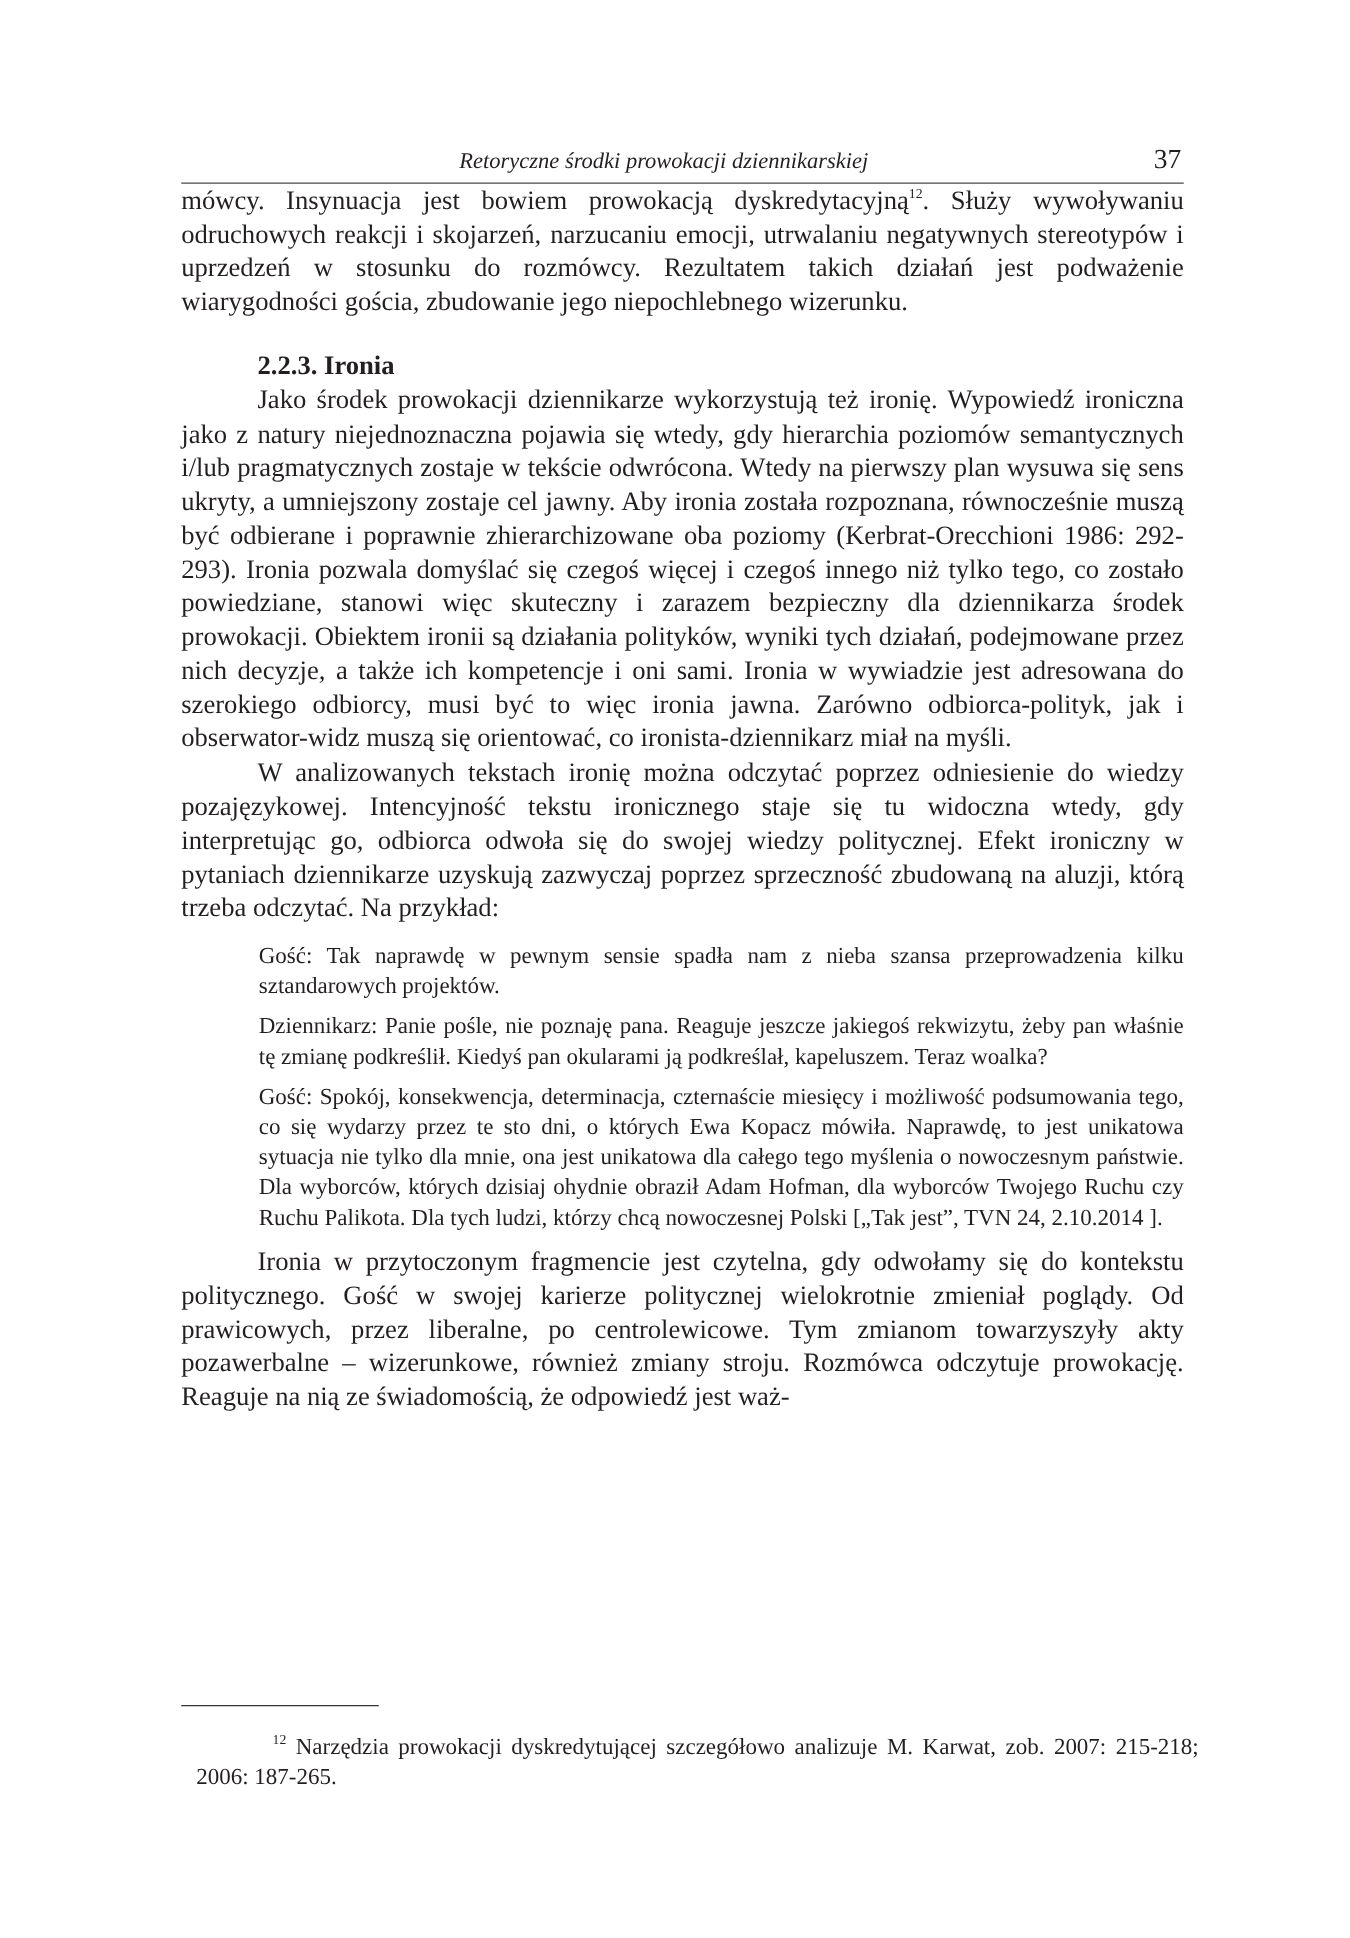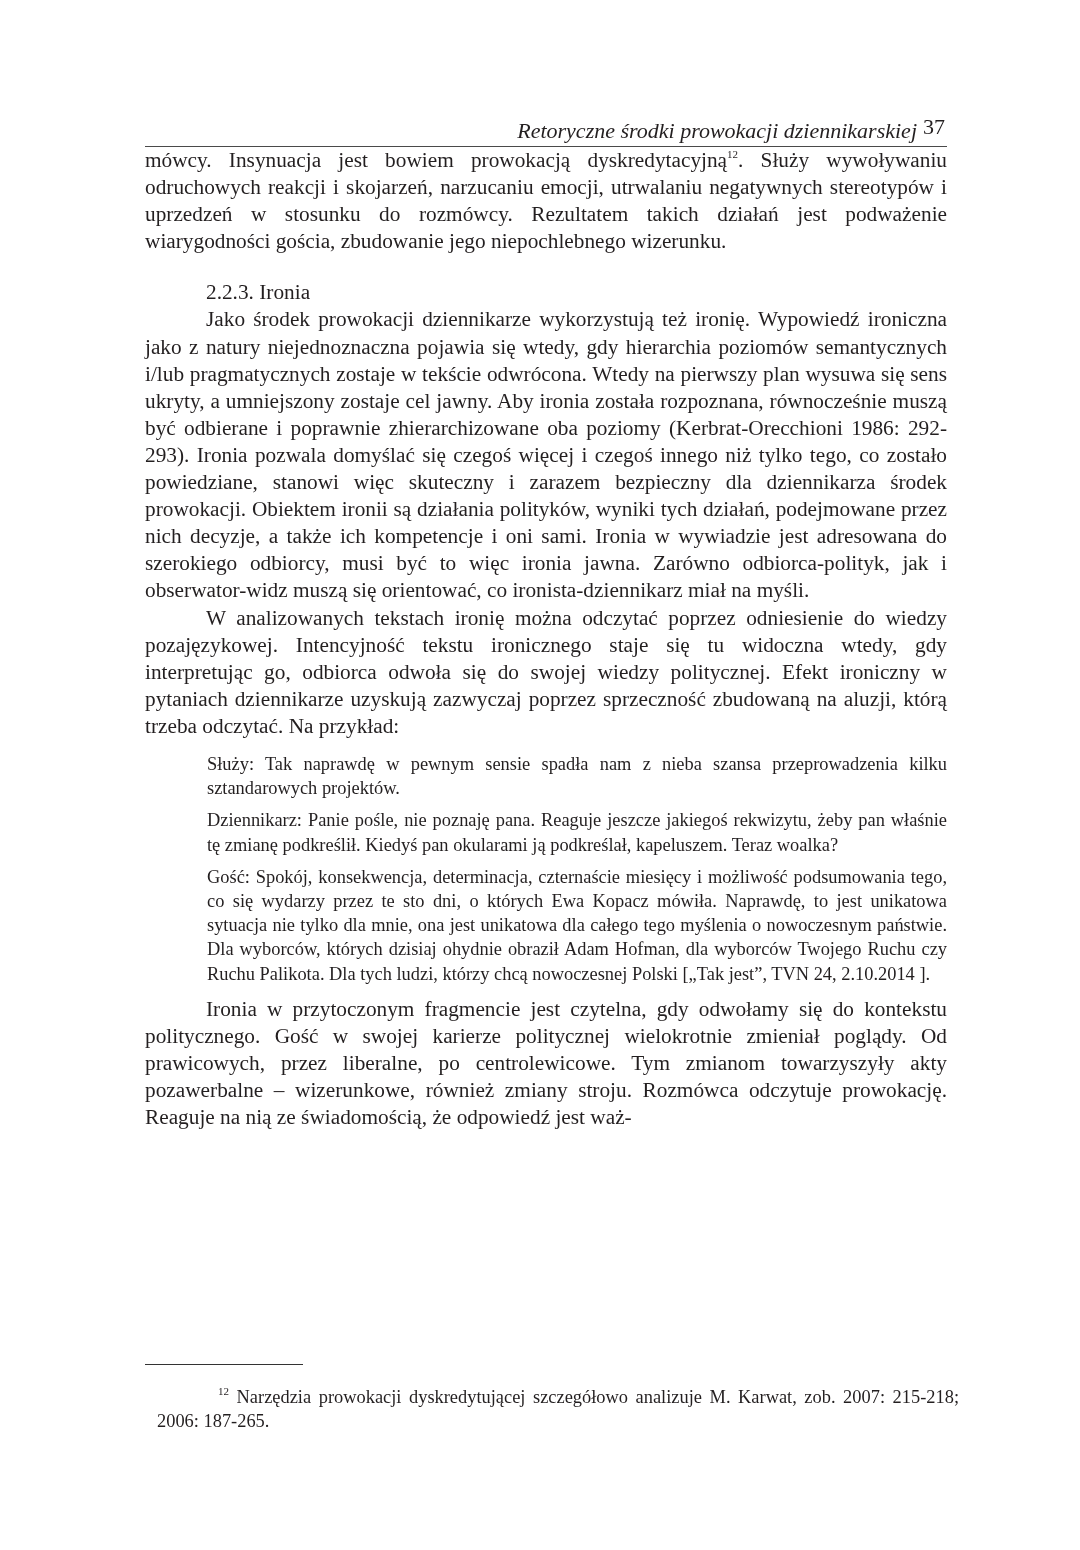--- a/index.html
+++ b/index.html
@@ -1,26 +1,26 @@
 <!DOCTYPE html>
 <html><head>
 <meta charset="utf-8">
 <style>
   html, body { margin: 0; padding: 0; background: #ffffff; }
   body { width: 1080px; height: 1550px; position: relative; overflow: hidden;
          font-family: "Liberation Serif", serif; color: #231f20; }
   .page { position: absolute; left: 145px; top: 112px; width: 802px; }
   .running-head { position: relative; height: 34px; border-bottom: 1.3px solid #4a4a4a; }
-  .running-title { position: absolute; left: 0; right: 0; top: 6px; text-align: right;
-                   font-style: italic; font-size: 22px; padding-right: 30px; }
+  .running-title { position: absolute; left: 0; right: 0; top: 6px; text-align: center;
+                   font-style: italic; font-size: 18px; padding-right: 30px; }
   .page-number { position: absolute; right: 2px; top: 0px; font-size: 22px; line-height: 30px; }
   .body-text { font-size: 21.3px; line-height: 27.1px; text-align: justify; margin: 0; }
   .p-first { margin-top: 0; }
   .indent { text-indent: 61px; }
-  .heading { font-weight: normal; font-size: 21.3px; line-height: 27.1px; margin: 24px 0 0 61px; }
+  .heading { font-weight: bold; font-size: 21.3px; line-height: 27.1px; margin: 24px 0 0 61px; }
   .quote-block { margin: 12px 0 0 62px; }
   .quote { font-size: 18.4px; line-height: 24.2px; text-align: justify; margin: 0 0 8px 0; }
   .after-quote { margin-top: 10px; }
   sup.fnref { font-size: 11px; vertical-align: 9px; line-height: 0; }
   .footnote-rule { position: absolute; left: 145px; top: 1364px; width: 158px; height: 0;
                    border-top: 1.2px solid #333; }
   .footnote { position: absolute; left: 145px; top: 1373px; width: 802px;
               font-size: 18.4px; line-height: 24px; text-align: justify; margin: 12px; }
   .footnote .fnind { text-indent: 61px; display: block; }
   sup.fnnum { font-size: 11px; vertical-align: 8px; line-height: 0; }
@@ -35,21 +35,21 @@
   </div>
 
   <p class="body-text p-first"><span>mówcy. Insynuacja jest bowiem prowokacją dyskredytacyjną</span><sup class="fnref">12</sup><span>. Służy wywoływaniu odruchowych reakcji i skojarzeń, narzucaniu emocji, utrwalaniu negatywnych stereotypów i uprzedzeń w stosunku do rozmówcy. Rezultatem takich działań jest podważenie wiarygodności gościa, zbudowanie jego niepochlebnego wizerunku.</span></p>
 
   <h3 class="heading">2.2.3. Ironia</h3>
 
   <p class="body-text indent">Jako środek prowokacji dziennikarze wykorzystują też ironię. Wypowiedź ironiczna jako z natury niejednoznaczna pojawia się wtedy, gdy hierarchia poziomów semantycznych i/lub pragmatycznych zostaje w tekście odwrócona. Wtedy na pierwszy plan wysuwa się sens ukryty, a umniejszony zostaje cel jawny. Aby ironia została rozpoznana, równocześnie muszą być odbierane i poprawnie zhierarchizowane oba poziomy (Kerbrat-Orecchioni 1986: 292-293). Ironia pozwala domyślać się czegoś więcej i czegoś innego niż tylko tego, co zostało powiedziane, stanowi więc skuteczny i zarazem bezpieczny dla dziennikarza środek prowokacji. Obiektem ironii są działania polityków, wyniki tych działań, podejmowane przez nich decyzje, a także ich kompetencje i oni sami. Ironia w wywiadzie jest adresowana do szerokiego odbiorcy, musi być to więc ironia jawna. Zarówno odbiorca-polityk, jak i obserwator-widz muszą się orientować, co ironista-dziennikarz miał na myśli.</p>
   <p class="body-text indent">W analizowanych tekstach ironię można odczytać poprzez odniesienie do wiedzy pozajęzykowej. Intencyjność tekstu ironicznego staje się tu widoczna wtedy, gdy interpretując go, odbiorca odwoła się do swojej wiedzy politycznej. Efekt ironiczny w pytaniach dziennikarze uzyskują zazwyczaj poprzez sprzeczność zbudowaną na aluzji, którą trzeba odczytać. Na przykład:</p>
 
   <div class="quote-block">
-    <p class="quote">Służy: Tak naprawdę w pewnym sensie spadła nam z nieba szansa przeprowadzenia kilku sztandarowych projektów.</p>
+    <p class="quote">Gość: Tak naprawdę w pewnym sensie spadła nam z nieba szansa przeprowadzenia kilku sztandarowych projektów.</p>
     <p class="quote">Dziennikarz: Panie pośle, nie poznaję pana. Reaguje jeszcze jakiegoś rekwizytu, żeby pan właśnie tę zmianę podkreślił. Kiedyś pan okularami ją podkreślał, kapeluszem. Teraz woalka?</p>
     <p class="quote">Gość: Spokój, konsekwencja, determinacja, czternaście miesięcy i możliwość podsumowania tego, co się wydarzy przez te sto dni, o których Ewa Kopacz mówiła. Naprawdę, to jest unikatowa sytuacja nie tylko dla mnie, ona jest unikatowa dla całego tego myślenia o nowoczesnym państwie. Dla wyborców, których dzisiaj ohydnie obraził Adam Hofman, dla wyborców Twojego Ruchu czy Ruchu Palikota. Dla tych ludzi, którzy chcą nowoczesnej Polski [„Tak jest”, TVN 24, 2.10.2014 ].</p>
   </div>
 
   <p class="body-text indent after-quote">Ironia w przytoczonym fragmencie jest czytelna, gdy odwołamy się do kontekstu politycznego. Gość w swojej karierze politycznej wielokrotnie zmieniał poglądy. Od prawicowych, przez liberalne, po centrolewicowe. Tym zmianom towarzyszyły akty pozawerbalne – wizerunkowe, również zmiany stroju. Rozmówca odczytuje prowokację. Reaguje na nią ze świadomością, że odpowiedź jest waż-</p>
 </div>
 
 <div class="footnote-rule"></div>
 <p class="footnote">
     <span class="fnind"><sup class="fnnum">12</sup><span> Narzędzia prowokacji dyskredytującej szczegółowo analizuje M. Karwat, zob. 2007: 215-218; 2006: 187-265.</span></span>

